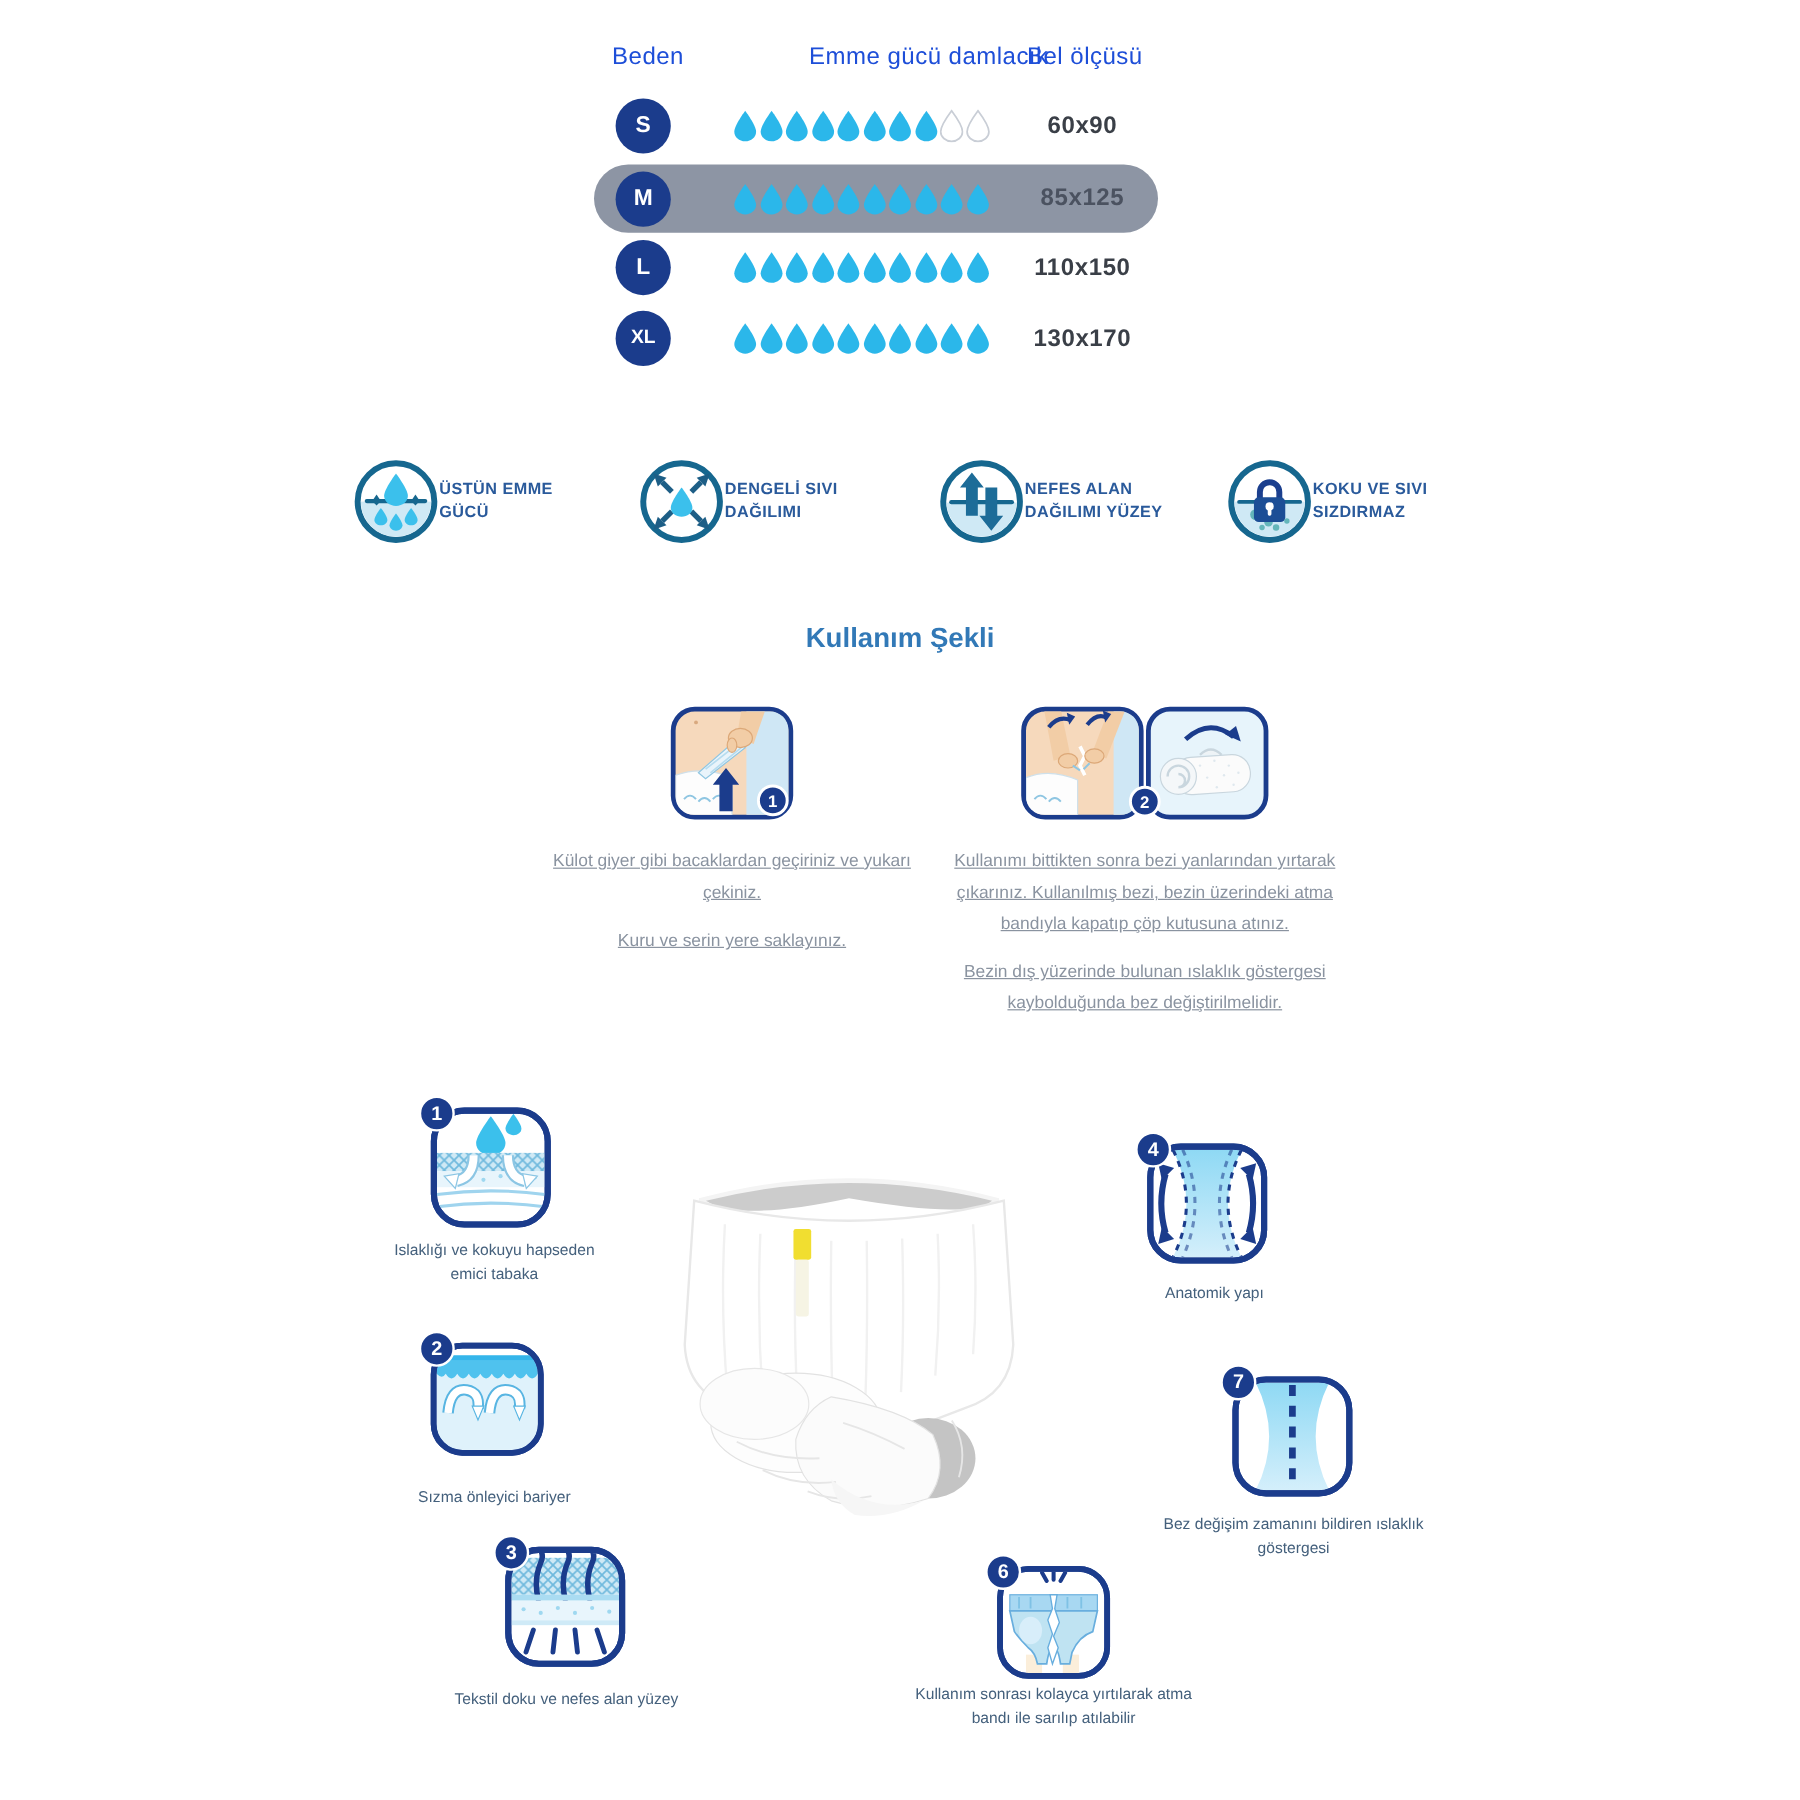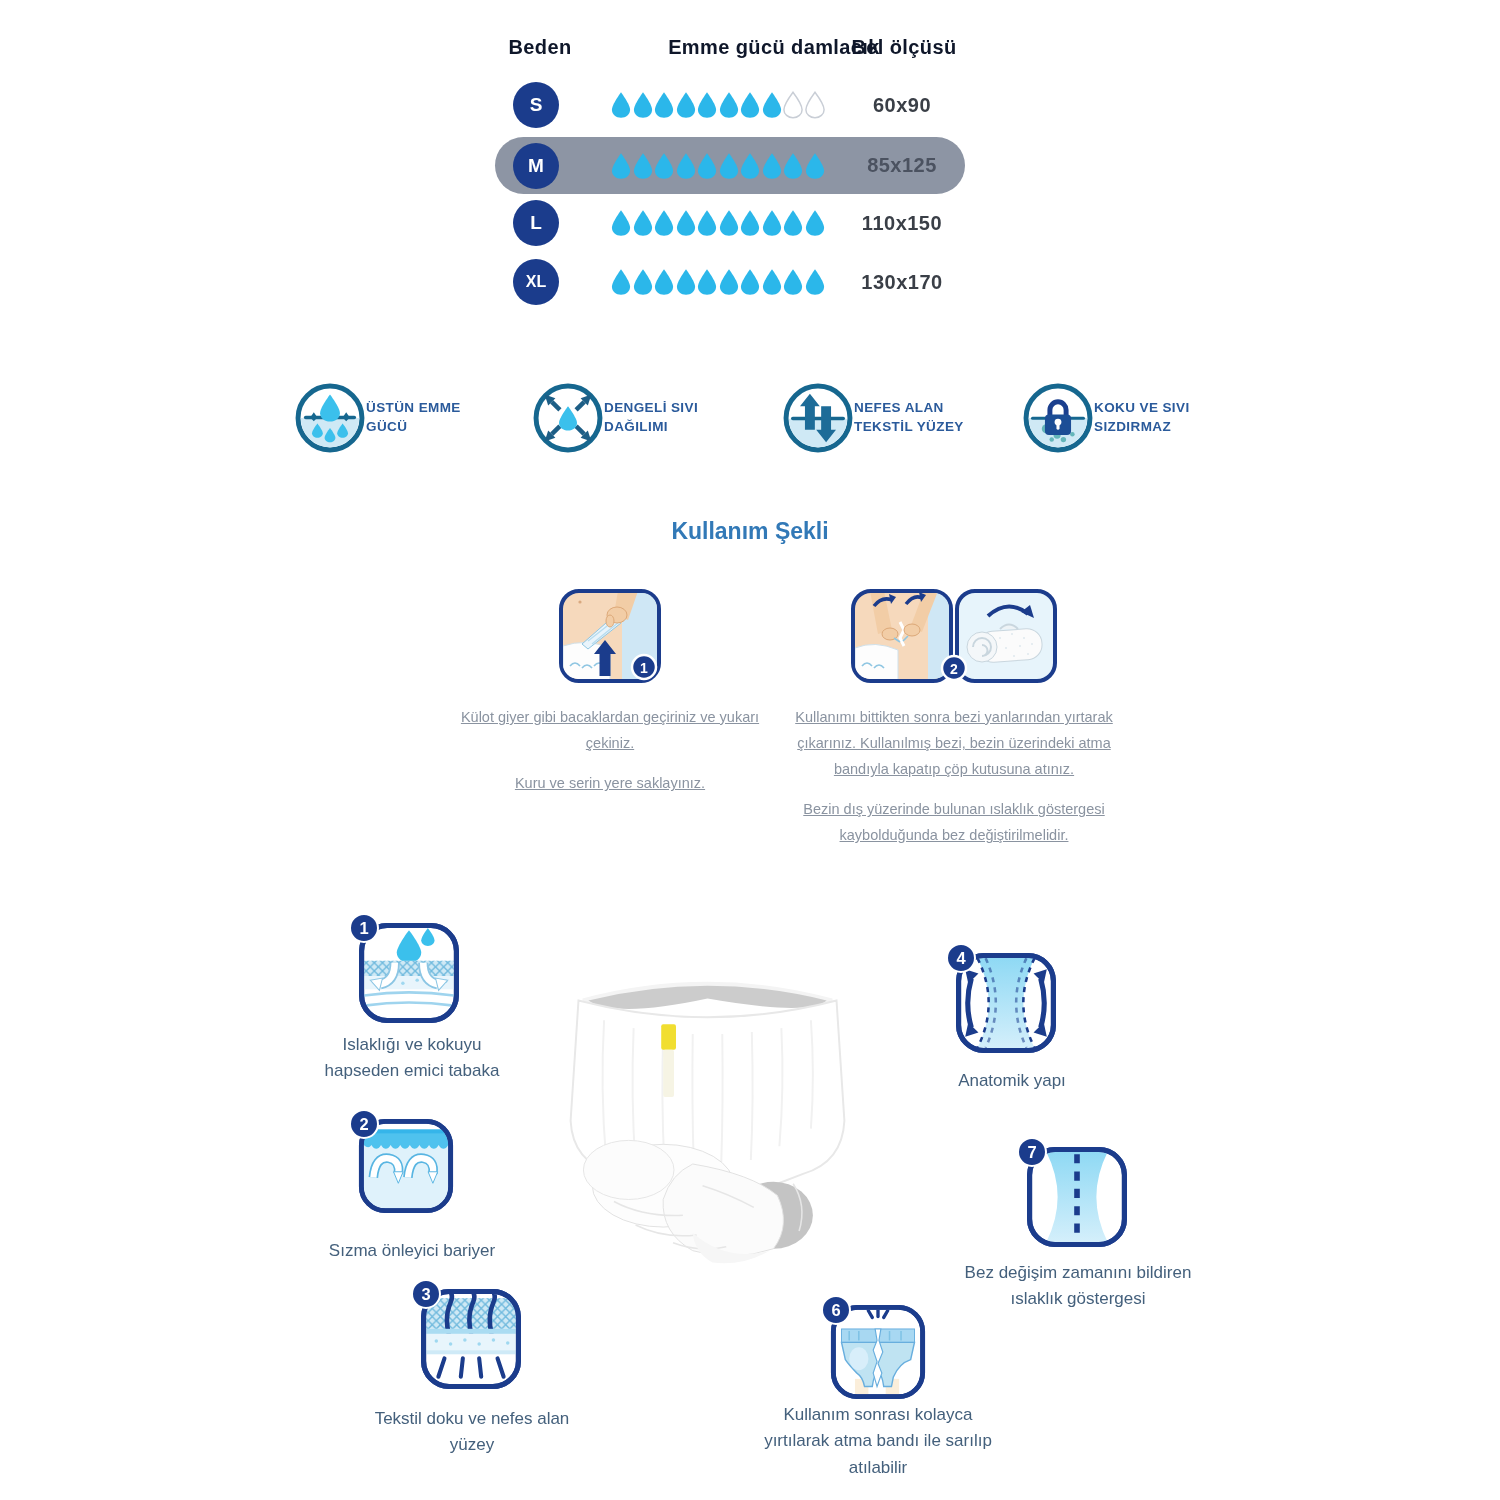--- a/index.html
+++ b/index.html
@@ -1,21 +1,21 @@
 <!DOCTYPE html>
 <html lang="tr"><head>
 <meta charset="utf-8">
 <style>
   html,body{margin:0;padding:0;background:#ffffff;}
   .page{position:relative;width:1500px;height:1500px;background:#ffffff;overflow:hidden;
         font-family:"Liberation Sans","DejaVu Sans",sans-serif;}
 
   
   .chart{position:absolute;left:495px;top:36px;width:470px;height:284px;}
-  .chart-header span{position:absolute;top:0;font-weight:bold;font-size:20px;color:#0f172a;
+  .chart-header span{position:absolute;top:0;font-weight:normal;font-size:20px;color:#1d4ed8;
         letter-spacing:.4px;text-align:center;}
   .h-size{left:0;width:90px;}
   .h-abs{left:122px;width:226px;margin-left:44px;}
   .h-waist{left:348px;width:122px;}
   .size-row{position:absolute;left:0;width:470px;display:flex;align-items:center;
         padding-left:18px;box-sizing:border-box;}
   .size-row.highlight{background:#8d95a4;border-radius:29px;}
   .size-badge{width:46px;height:46px;border-radius:50%;background:#1b3c8c;color:#fff;
         display:flex;align-items:center;justify-content:center;font-weight:bold;font-size:19px;flex:none;}
   [data-name="size-row-xl"] .size-badge{font-size:16px;}
@@ -35,21 +35,21 @@
         font-size:23px;font-weight:bold;color:#3279b7;}
   .step-col{position:absolute;top:588px;text-align:center;}
   .step-col .illus{margin:0 auto 16px;}
   .step-col p{margin:0 0 14px;font-size:14.5px;line-height:1.8;color:#8a93a0;text-decoration:underline;}
 
   
   .dicon{position:absolute;}
   .badge{position:absolute;left:-9px;top:-9px;width:30px;height:30px;border-radius:50%;
         background:#1b3c8c;border:2.5px solid #fff;color:#fff;font-weight:bold;font-size:16.5px;
         display:flex;align-items:center;justify-content:center;box-sizing:border-box;}
-  .dlabel{position:absolute;text-align:center;font-size:17px;line-height:1.55;color:#44607c;}
+  .dlabel{position:absolute;text-align:center;font-size:13px;line-height:1.55;color:#44607c;}
 </style>
 </head>
 <body>
 
 <div class="page" data-name="product-infographic">
 
   <div class="chart" data-name="size-chart">
     <div class="chart-header" data-name="size-chart-header">
       <span class="h-size" data-name="header-size">Beden</span>
       <span class="h-abs" data-name="header-absorption">Emme gücü damlacık</span>
@@ -253,21 +253,21 @@
           </clipPath>
         </defs>
       <circle cx="40" cy="40" r="35.5" fill="#fff" stroke="#16678f" stroke-width="5.5"></circle>
       <g clip-path="url(#cb)">
           <rect x="5" y="41" width="70" height="40" fill="#cfe9f5"></rect>
         </g>
       <rect x="10" y="38.5" width="60" height="4" rx="2" fill="#16678f"></rect>
       <polygon points="31,13 42,27 36.5,27 36.5,53 25.5,53 25.5,27 20,27" fill="#1d6c98"></polygon>
       <polygon points="49,67 38,53 43.5,53 43.5,27 54.5,27 54.5,53 60,53" fill="#1d6c98"></polygon>
     </svg>
-    <span class="feature-label" data-name="feature-label">NEFES ALAN TEKSTİL YÜZEY</span>
+    <span class="feature-label" data-name="feature-label">NEFES ALAN DAĞILIMI YÜZEY</span>
   </div>
 
   <div class="feature" style="left:1022px" data-name="feature-leakproof">
     <svg width="72" height="72" viewBox="0 0 80 80" data-name="lock-icon">
       <defs>
           <clipPath id="cl">
             <circle cx="40" cy="40" r="32.5"></circle>
           </clipPath>
         </defs>
       <circle cx="40" cy="40" r="35.5" fill="#fff" stroke="#16678f" stroke-width="5.5"></circle>

